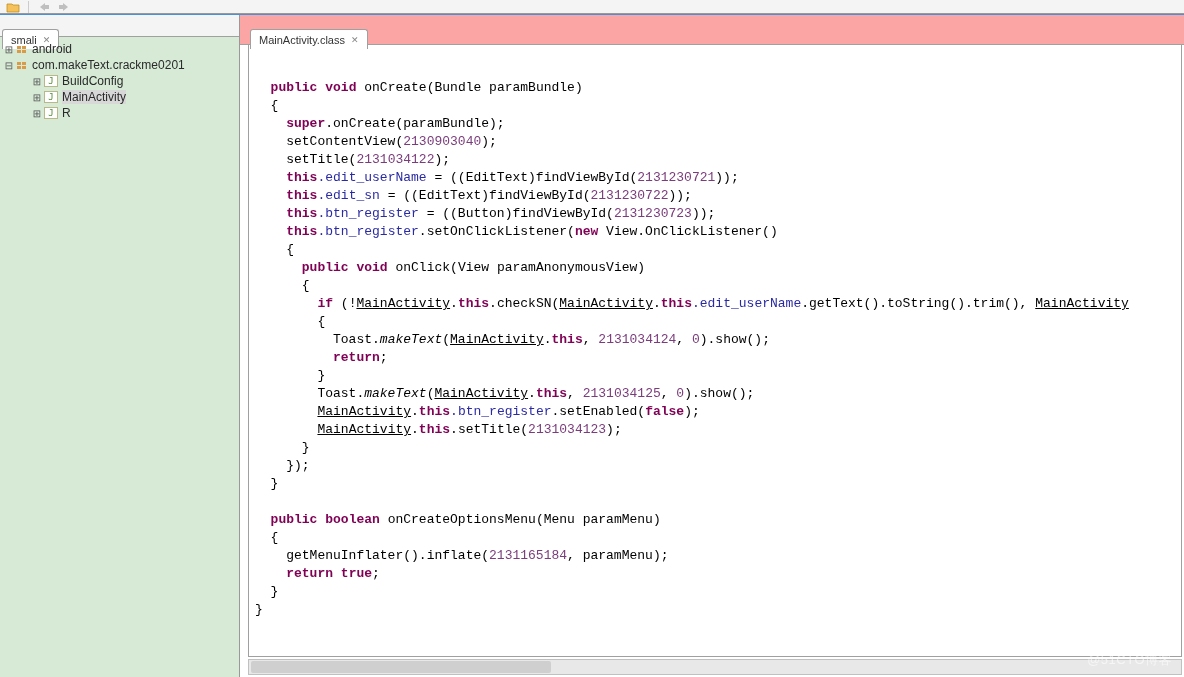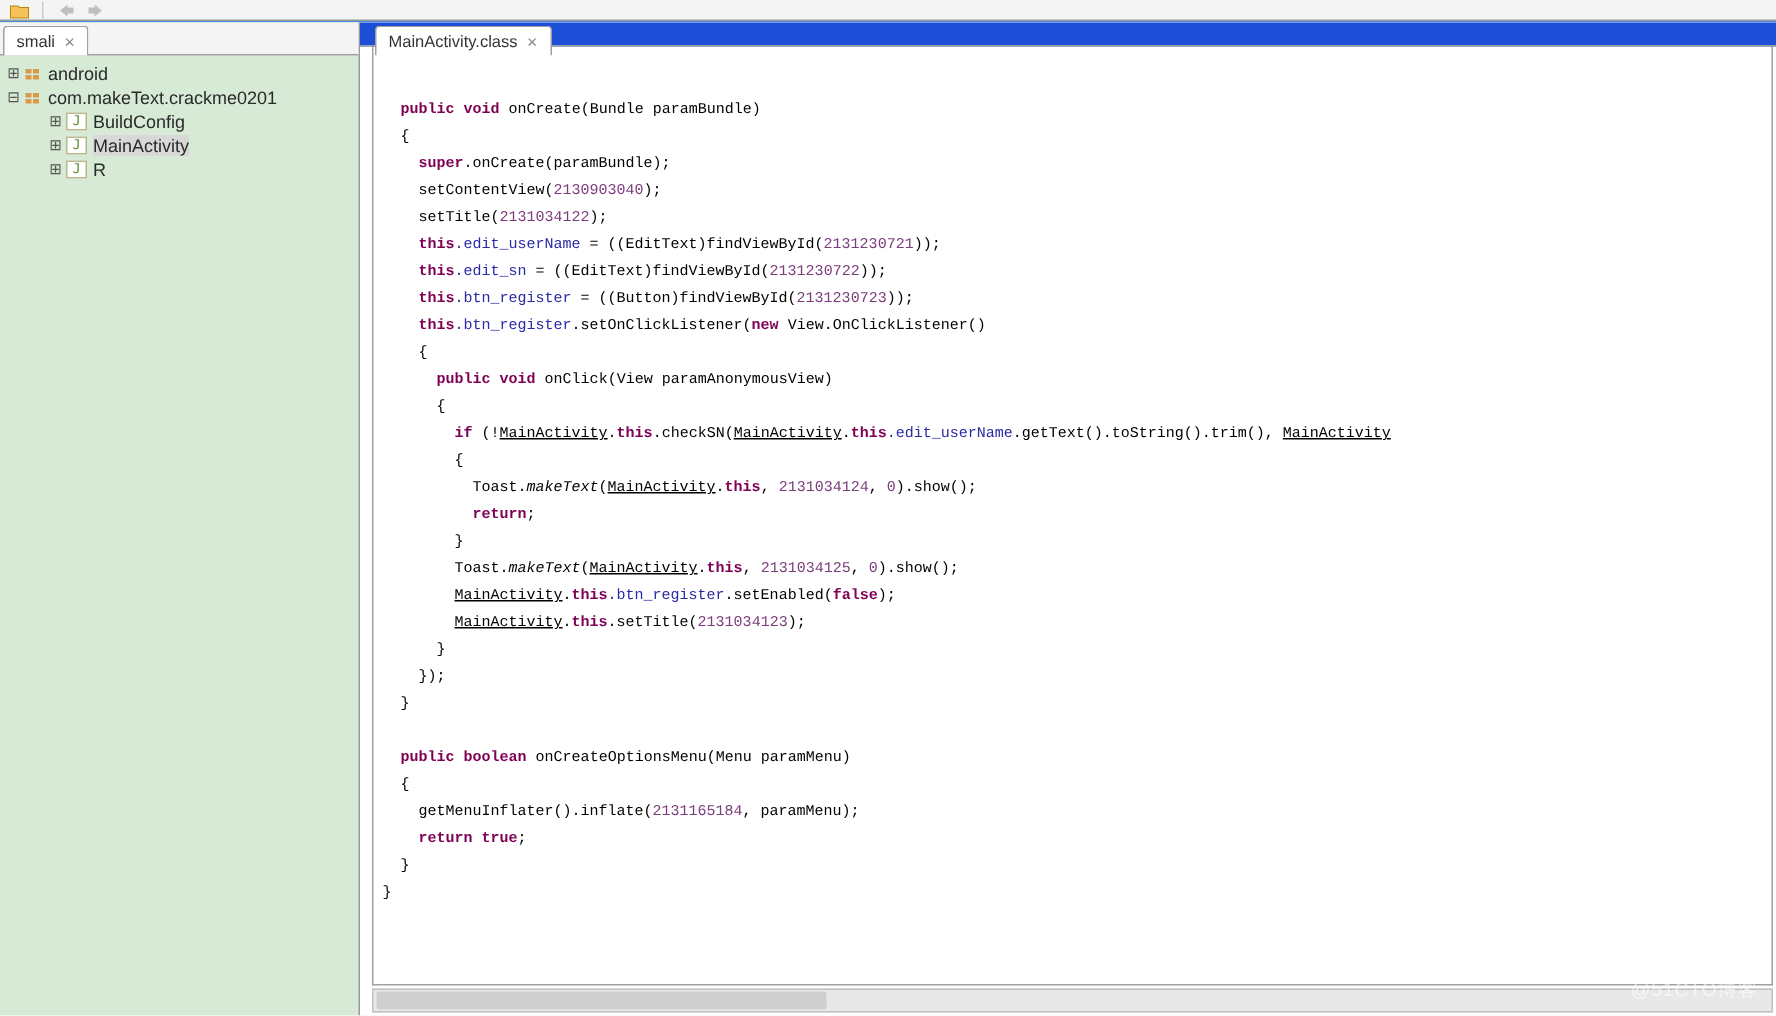--- a/index.html
+++ b/index.html
@@ -52,21 +52,21 @@
     }
     .tab {
       display: flex;
       align-items: center;
       padding: 4px 8px;
       height: 20px;
       background: #fff;
       border: 1px solid #a0a0a0;
       border-bottom: none;
       border-radius: 3px 3px 0 0;
-      margin-top: 2px;
+      margin-top: 14px;
       margin-left: 2px;
       font-size: 11px;
       color: #333;
       gap: 6px;
     }
     .tab-close {
       font-size: 9px;
       color: #888;
       cursor: pointer;
     }
@@ -114,35 +114,35 @@
     }
     
     .right-panel {
       flex: 1;
       display: flex;
       flex-direction: column;
       background: #fff;
     }
     .editor-tab-strip {
       display: flex;
-      background: #1d4ed8;
-      height: 16px;
+      background: #fca5a5;
+      height: 30px;
       border-bottom: 1px solid #a0a0a0;
       position: relative;
       z-index: 1;
     }
     .editor-body {
       flex: 1;
       border: 1px solid #a0a0a0;
       border-top: none;
       margin: 0 2px 2px 8px;
       background: #fff;
       overflow: auto;
       font-family: Consolas, "Courier New", monospace;
-      font-size: 10px;
+      font-size: 13px;
       line-height: 18px;
       padding: 16px 6px 20px 6px;
       white-space: pre;
       position: relative;
     }
     .scrollbar-h {
       height: 16px;
       margin: 0 2px 2px 8px;
       background: #e8e8e8;
       border: 1px solid #c0c0c0;

